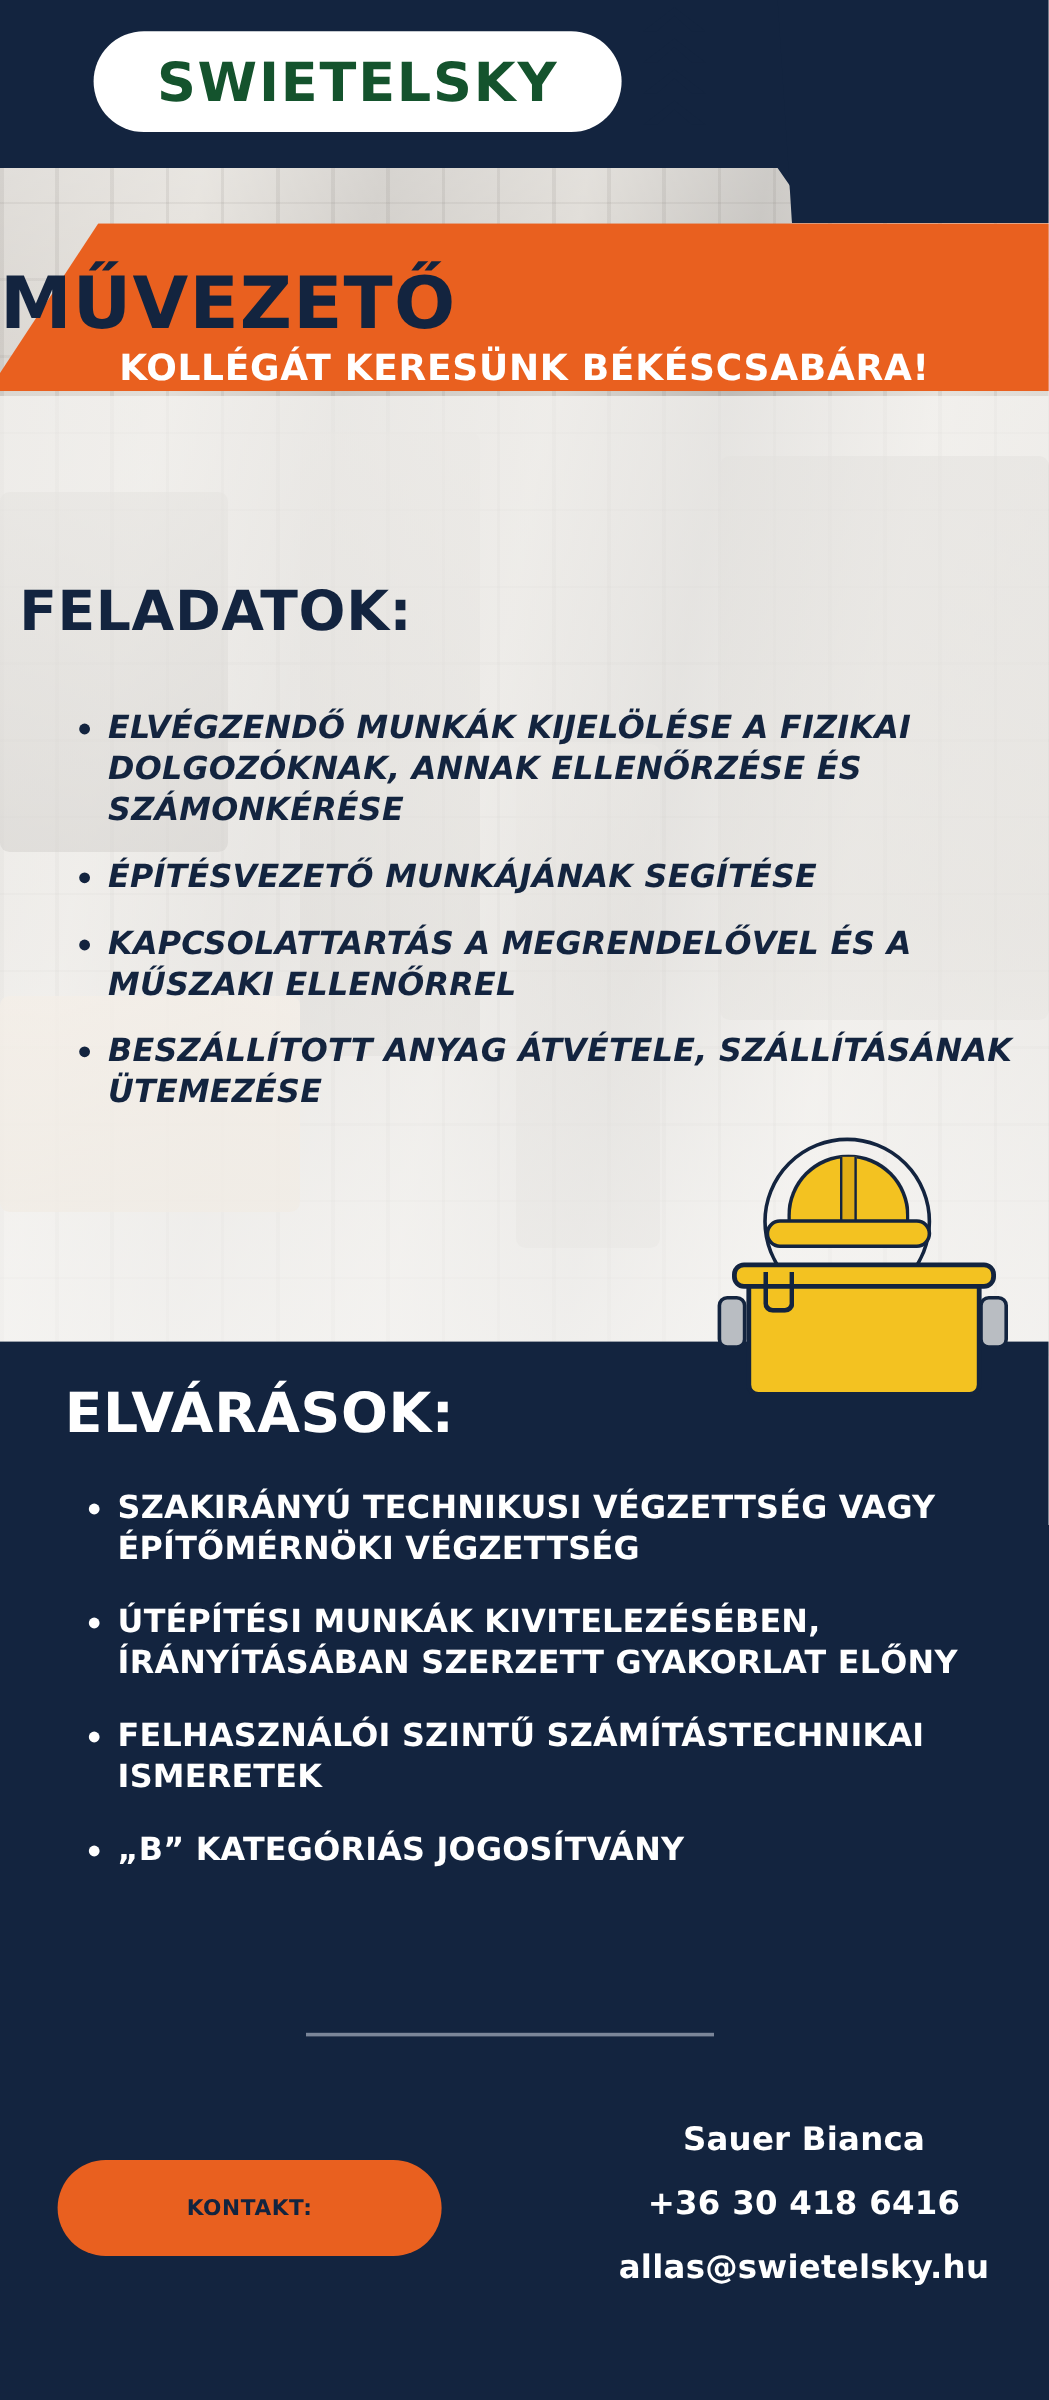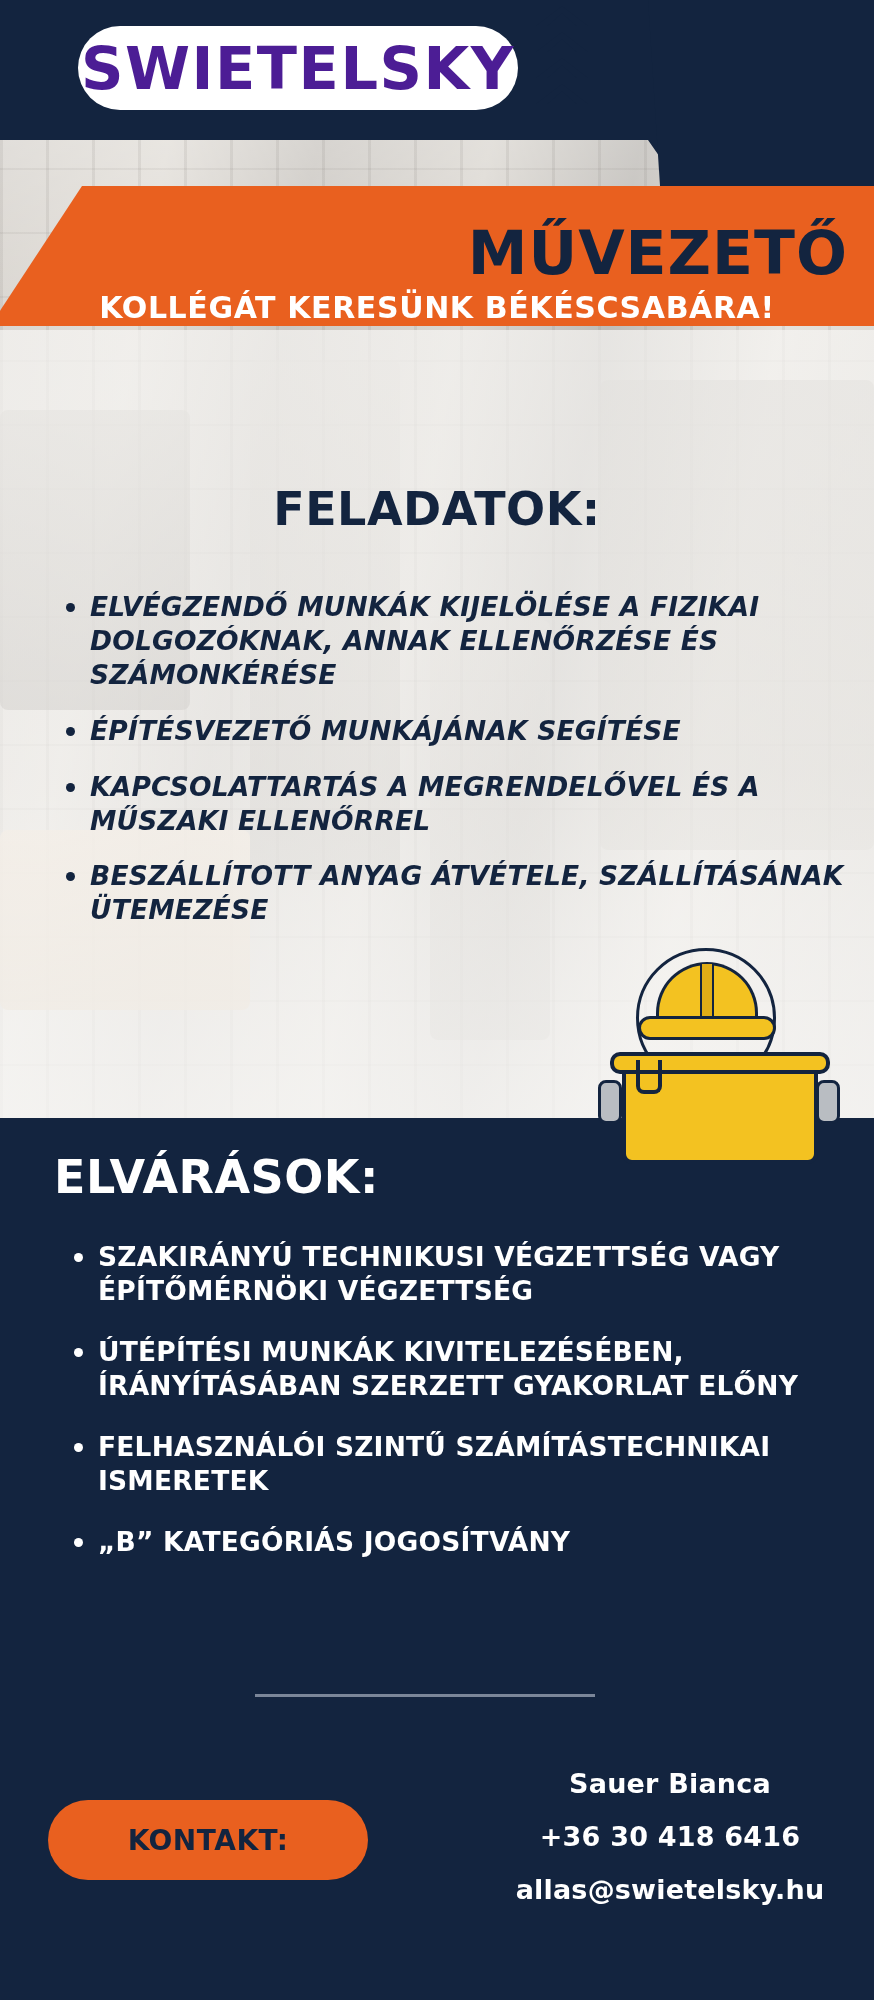--- a/index.html
+++ b/index.html
@@ -69,23 +69,23 @@
     position: absolute;
     left: 78px; top: 26px;
     width: 440px; height: 84px;
     background: #ffffff;
     border-radius: 46px;
     display: flex; align-items: center; justify-content: center;
   }
   .logo-text {
     font-family: "DejaVu Sans", sans-serif;
     font-weight: 700;
-    font-size: 59px;
+    font-size: 45px;
     letter-spacing: 1.5px;
-    color: #4c1d95;
+    color: #14532d;
   }
 
   
   .chevrons { position: absolute; right: 258px; top: 6px; width: 90px; height: 110px; }
   .chev {
     position: absolute; width: 52px; height: 20px;
     background: #13243f;
     clip-path: polygon(0 100%, 50% 0, 100% 100%, 78% 100%, 50% 36%, 22% 100%);
   }
   .chev.c1 { top: 0; left: 10px; }
@@ -95,46 +95,46 @@
 
   
   .orange-band {
     position: absolute; left: -10px; top: 186px;
     width: 894px; height: 140px;
     background: #e9601f;
     clip-path: polygon(92px 0, 894px 0, 894px 140px, 0 140px);
   }
   .job-title {
     position: absolute; left: 0; top: 218px; width: 848px;
-    text-align: right;
+    text-align: left;
     font-family: "DejaVu Sans", sans-serif;
     font-weight: 700;
     font-size: 60px;
     letter-spacing: 1px;
     color: #13243f;
   }
   .job-sub {
     position: absolute; left: 0; top: 290px; width: 874px;
     text-align: center;
     font-family: "DejaVu Sans", sans-serif;
     font-weight: 700;
     font-size: 30px;
     letter-spacing: 0.6px;
     color: #ffffff;
   }
 
   
   .tasks-heading {
     position: absolute; left: 0; top: 482px; width: 874px;
-    text-align: center;
     font-family: "DejaVu Sans", sans-serif;
     font-weight: 700;
     font-size: 46px;
     color: #13243f;
     letter-spacing: 0.5px;
+    padding-left: 16px;
   }
   .tasks-list {
     position: absolute; left: 56px; top: 590px; width: 800px; font-style: italic;
   }
   .tasks-list li {
     list-style: none;
     position: relative;
     padding-left: 34px;
     margin-bottom: 22px;
     font-family: "DejaVu Sans", sans-serif;
@@ -253,21 +253,21 @@
     width: 320px; height: 80px;
     background: #e9601f;
     border-radius: 44px;
     display: flex; align-items: center; justify-content: center;
     border: none;
     cursor: pointer;
   }
   .kontakt-label {
     font-family: "DejaVu Sans", sans-serif;
     font-weight: 700;
-    font-size: 28px;
+    font-size: 18px;
     color: #13243f;
     letter-spacing: 0.5px;
   }
   .contact-block {
     position: absolute; left: 480px; top: 1768px; width: 380px;
   }
   .contact-line {
     font-family: "DejaVu Sans", sans-serif;
     font-weight: 700;
     font-size: 27px;

